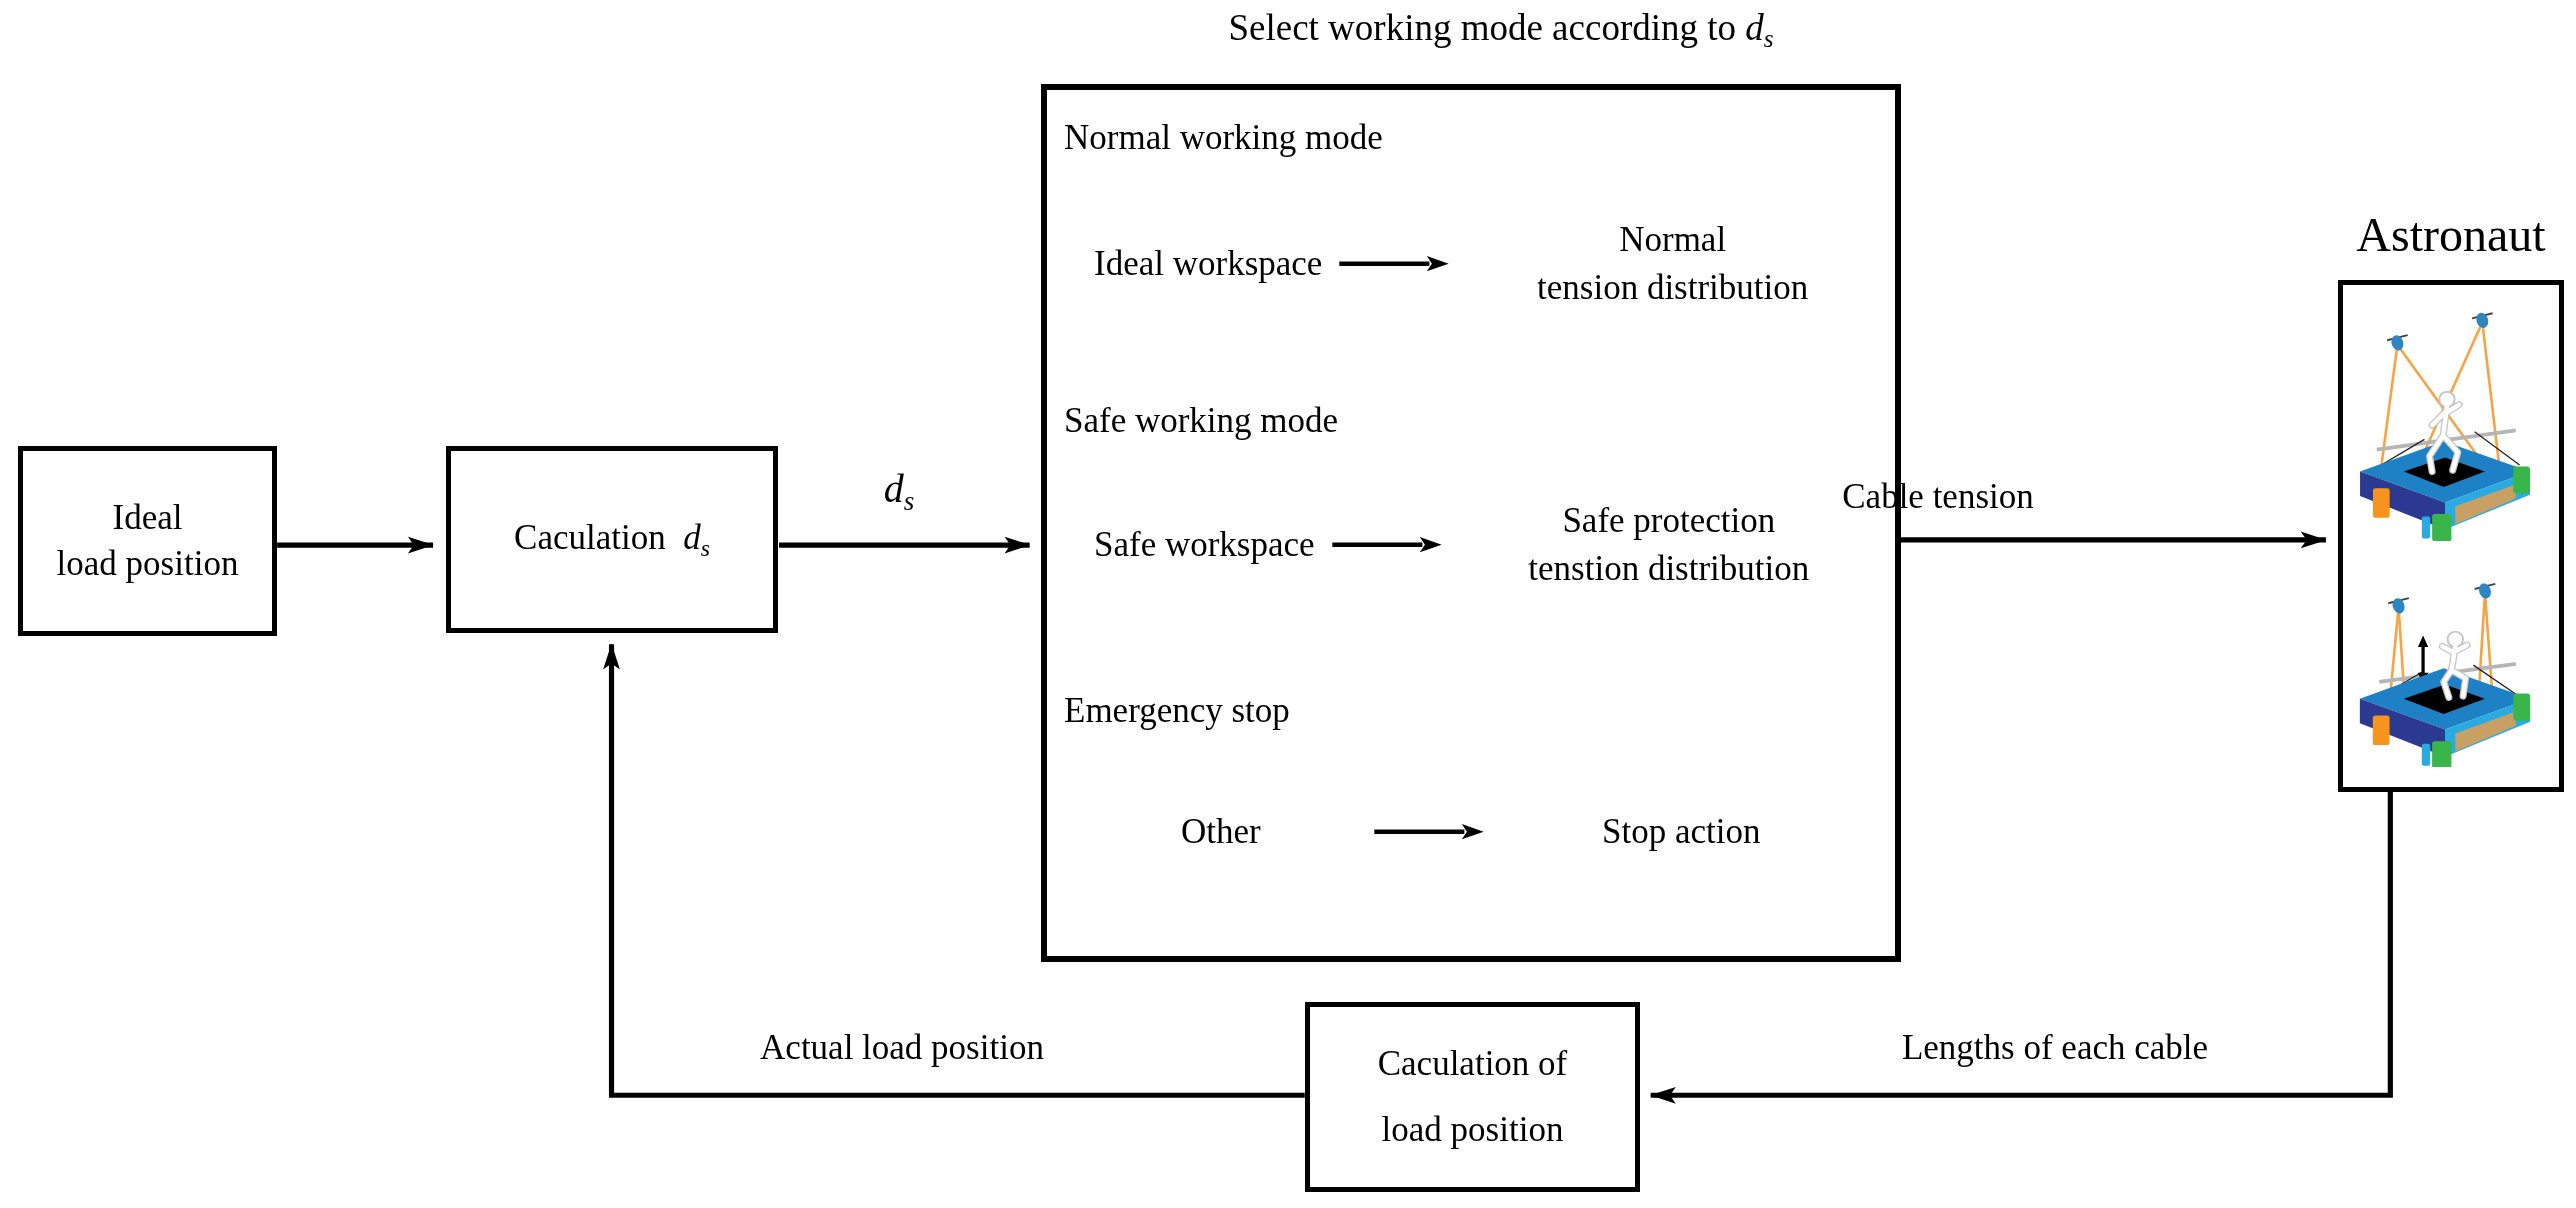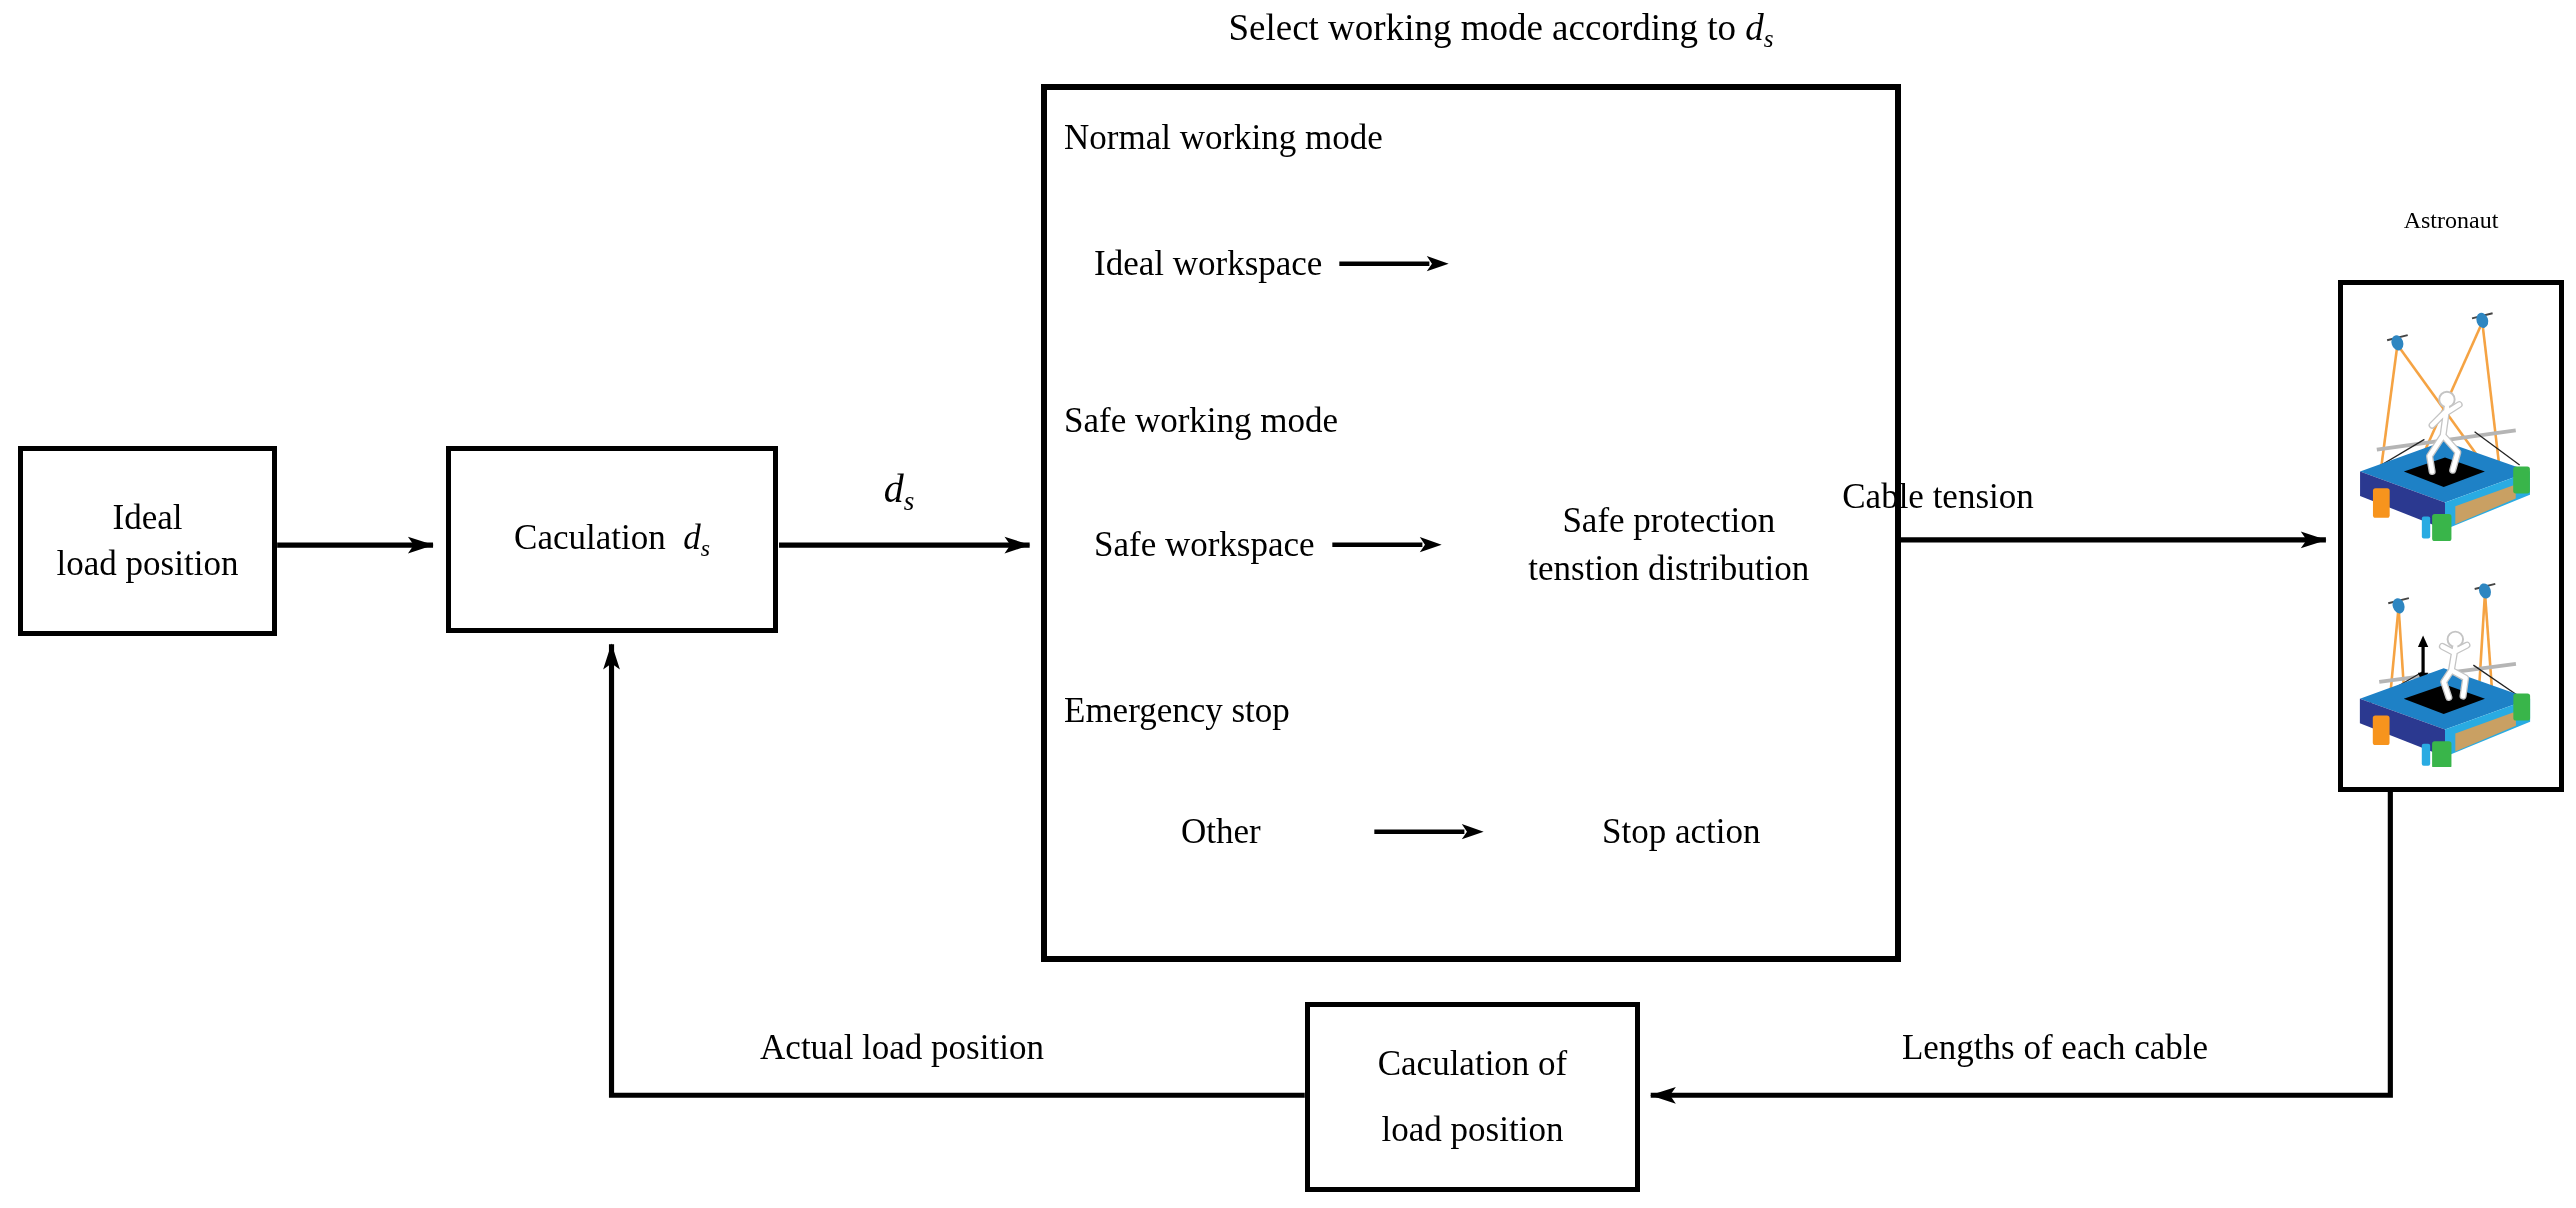--- a/index.html
+++ b/index.html
@@ -67,21 +67,21 @@
   .var{font-style:italic;}
   .sub{font-size:0.68em;font-style:italic;vertical-align:-0.28em;letter-spacing:0;}
   .ds-float{
     position:absolute;
     font-size:40px;
     transform:translateX(-50%);
   }
   .astro-label{
     position:absolute;
     text-align:center;
-    font-size:24px;
+    font-size:48px;
     white-space:nowrap;
   }
   svg.overlay{
     position:absolute;
     left:0;top:0;
     width:2576px;height:1208px;
     pointer-events:none;
   }
   .conn{stroke:#000;stroke-width:8;fill:none;}
   .dashedrect{stroke:#000;stroke-width:9;fill:none;stroke-dasharray:46 28;}
@@ -139,20 +139,24 @@
   <div class="bigbox" style="left:1041px;top:84px;width:860px;height:878px;"></div>
 
   <div>
     <div class="mode-label" style="left:1064px;top:118px;">Normal working mode</div>
     <div class="mode-row" style="left:1062px;top:178px;width:817px;height:171px;padding-left:32px;">
       <span class="left-label">Ideal workspace</span>
       <svg class="row-arrow" style="margin:0 17px;" width="110" height="19.3" viewBox="0 0 170 30">
         <line x1="0" y1="15" x2="140" y2="15" stroke="#000" stroke-width="7"></line>
         <polygon points="136,3 170,15 136,27 144,15" fill="#000"></polygon>
       </svg>
+      <span class="right-block">
+        <div>Normal</div>
+        <div>tension distribution</div>
+      </span>
     </div>
   </div>
 
   <div>
     <div class="mode-label" style="left:1064px;top:401px;">Safe working mode</div>
     <div class="mode-row" style="left:1062px;top:459px;width:817px;height:171px;padding-left:32px;">
       <span class="left-label">Safe workspace</span>
       <svg class="row-arrow" style="margin:0 17px;" width="110" height="19.3" viewBox="0 0 170 30">
         <line x1="0" y1="15" x2="140" y2="15" stroke="#000" stroke-width="7"></line>
         <polygon points="136,3 170,15 136,27 144,15" fill="#000"></polygon>

